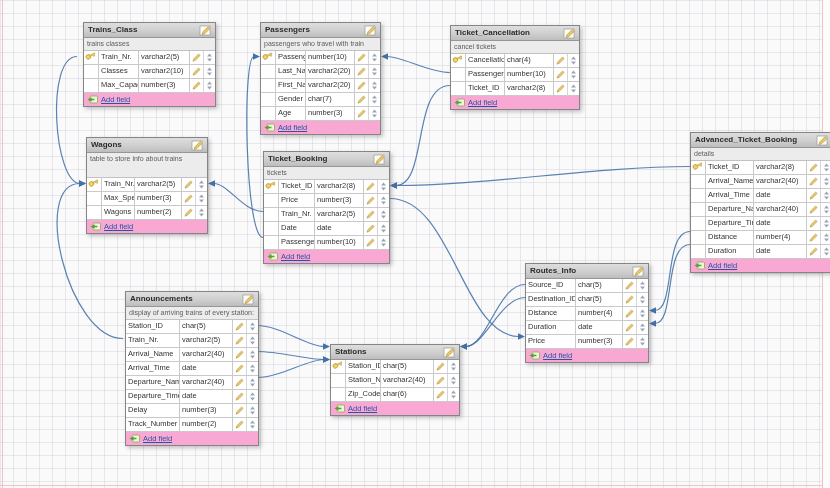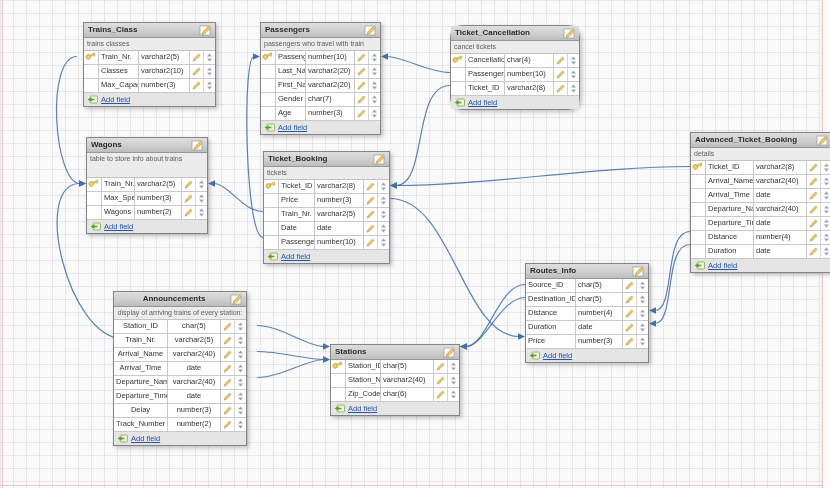--- a/index.html
+++ b/index.html
@@ -24,21 +24,21 @@
   .cmt{min-height:12px;line-height:12px;background:#ececec;color:#5d5d5d;font-size:7px;
     padding:0 3px;border-bottom:1px solid #c2c2c2;white-space:nowrap;overflow:hidden;}
   .rw{display:flex;height:13px;line-height:12px;border-bottom:1px solid #c9c9c9;background:#fff;}
   .rw:last-of-type{border-bottom:1px solid #c9c9c9;}
   .cell{white-space:nowrap;overflow:hidden;}
   .c-key{flex:0 0 14px;border-right:1px solid #c9c9c9;display:flex;align-items:center;justify-content:center;}
   .c-name{flex:1;padding:0 2px;border-right:1px solid #c9c9c9;}
   .c-type{flex:0 0 auto;padding:0 2px;border-right:1px solid #c9c9c9;}
   .c-act{flex:0 0 13px;border-right:1px solid #d6d6d6;display:flex;align-items:center;justify-content:center;}
   .c-sort{flex:0 0 11px;display:flex;align-items:center;justify-content:center;}
-  .addrow{display:flex;height:13px;line-height:13px;align-items:center;padding:0 3px;background:#e5e5e5;}
+  .addrow{display:flex;height:13px;line-height:13px;align-items:center;padding:0 3px;background:#f9a8d4;}
   .addrow a{color:#2456a4;text-decoration:underline;font-size:7.5px;margin-left:3px;cursor:pointer;}
   .keyrot{display:inline-block;transform:rotate(-28deg);}
 </style>
 </head>
 <body>
 
 <div id="stage">
   <svg id="wires" viewBox="0 0 830 488">
       <path d="M77,56.5 C45,56.5 54,183.5 80,183.5" fill="none" stroke="#4471a7" stroke-width="1.2" opacity="0.88"></path>
       <path d="M86,183.5 L79,180.3 L79,186.7 Z" fill="#4471a7"></path>
@@ -248,21 +248,21 @@
       <div class="addrow">
         <span style="display:inline-flex">
           <svg width="11" height="9" viewBox="0 0 11 9">
             <rect x="3" y="1" width="7.5" height="7" rx="1" fill="#eef4e0" stroke="#8aa84f" stroke-width="0.8"></rect>
             <path d="M0.5,4.5 L4.6,2.2 V3.7 H7.4 V5.3 H4.6 V6.8 Z" fill="#5a9e2f"></path>
           </svg>
         </span>
         <a>Add field</a>
       </div>
     </div>
-    <div class="db-table" style="left: 450px; top: 25px; width: 128px; border-radius: 12px;">
+    <div class="db-table" style="left: 450px; top: 25px; width: 128px;">
       <div class="hd">
         <span class="ttl">Ticket_Cancellation</span>
         <span class="hicon">
           <svg width="13" height="11" viewBox="0 0 13 11">
             <rect x="1" y="1" width="10" height="9" fill="#fdfdf4" stroke="#9a9a9a" stroke-width="0.7"></rect>
             <path d="M3,9.5 L4,6.8 L9.2,1.6 L11,3.4 L5.8,8.6 Z" fill="#e9c96b" stroke="#b39344" stroke-width="0.7"></path>
           </svg>
         </span>
       </div>
       <div class="cmt" style="height: 12px;">cancel tickets</div>
@@ -640,21 +640,21 @@
       <div class="addrow">
         <span style="display:inline-flex">
           <svg width="11" height="9" viewBox="0 0 11 9">
             <rect x="3" y="1" width="7.5" height="7" rx="1" fill="#eef4e0" stroke="#8aa84f" stroke-width="0.8"></rect>
             <path d="M0.5,4.5 L4.6,2.2 V3.7 H7.4 V5.3 H4.6 V6.8 Z" fill="#5a9e2f"></path>
           </svg>
         </span>
         <a>Add field</a>
       </div>
     </div>
-    <div class="db-table" style="left: 113px; top: 291px; width: 132px; text-align: center;">
+    <div class="db-table" style="left: 125px; top: 291px; width: 132px;">
       <div class="hd">
         <span class="ttl">Announcements</span>
         <span class="hicon">
           <svg width="13" height="11" viewBox="0 0 13 11">
             <rect x="1" y="1" width="10" height="9" fill="#fdfdf4" stroke="#9a9a9a" stroke-width="0.7"></rect>
             <path d="M3,9.5 L4,6.8 L9.2,1.6 L11,3.4 L5.8,8.6 Z" fill="#e9c96b" stroke="#b39344" stroke-width="0.7"></path>
           </svg>
         </span>
       </div>
       <div class="cmt" style="height: 12px;">display of arriving trains of every station:</div>

